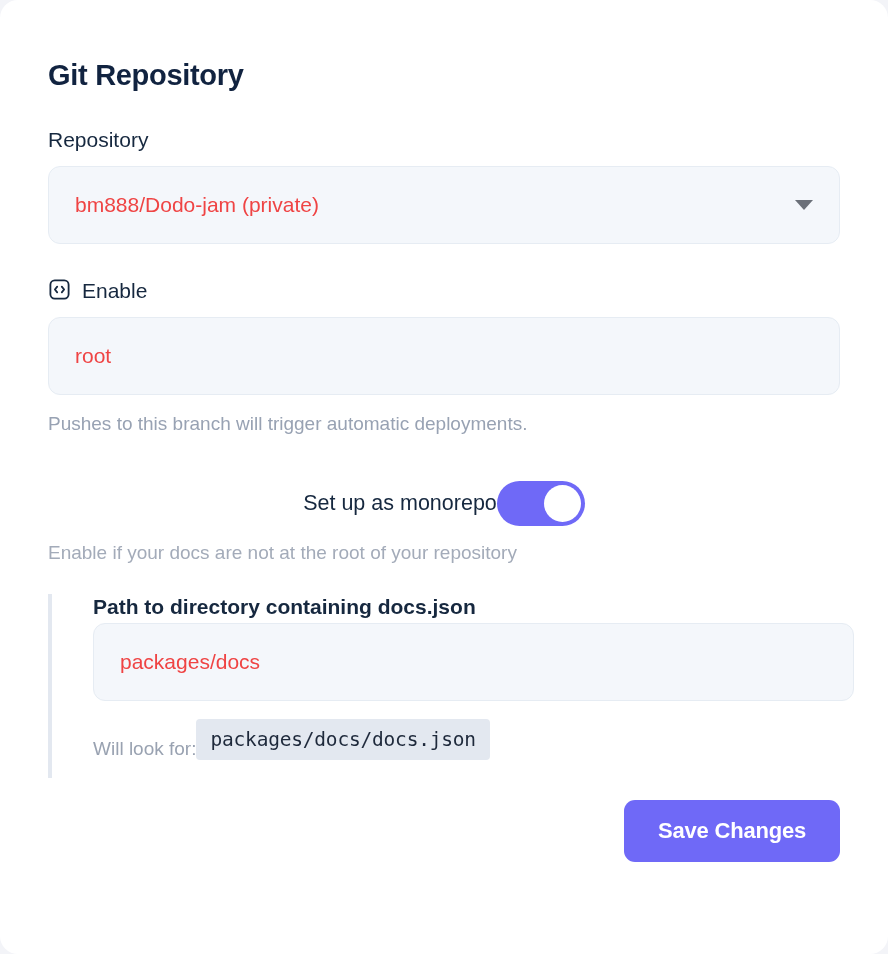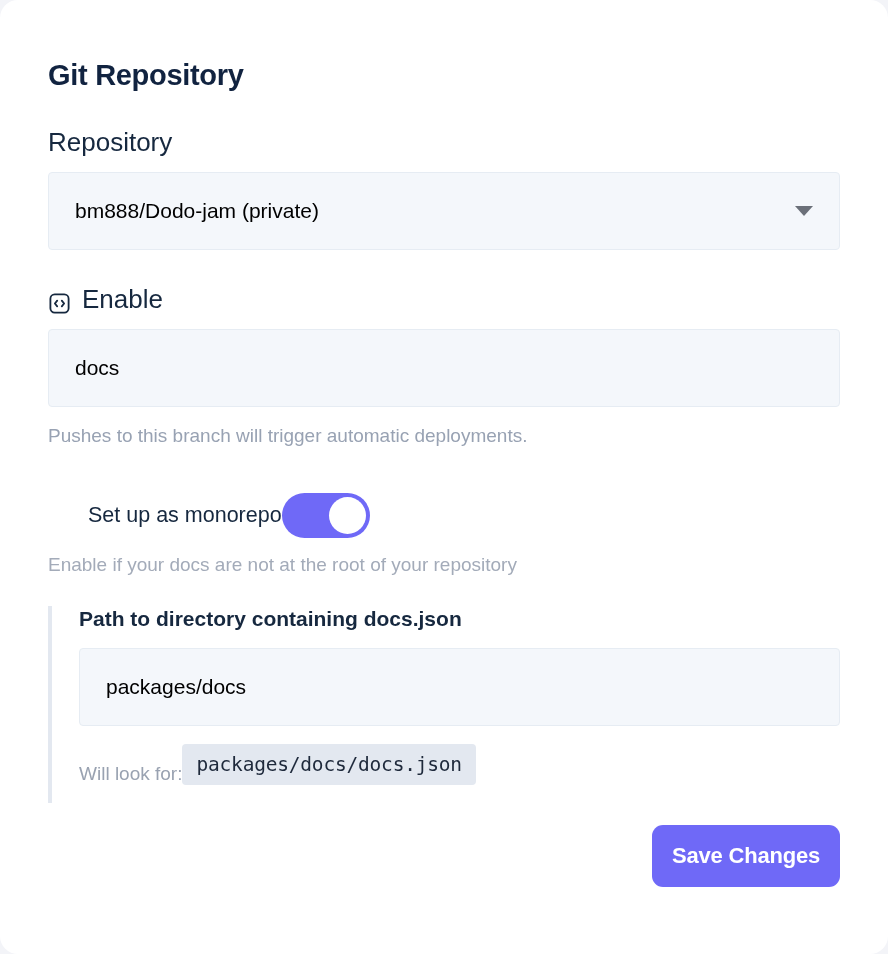--- a/index.html
+++ b/index.html
@@ -39,51 +39,51 @@
     line-height: 1.2;
     margin-top: 10px;
   }
 
   
   .field {
     margin-top: 34px;
   }
 
   .field-label {
-    font-size: 26px;
+    font-size: 21px;
     font-weight: 500;
     color: #16283f;
     display: flex;
-    align-items: flex-end;
+    align-items: flex-start;
     gap: 11px;
     line-height: 1.2;
   }
 
   .code-icon {
     display: inline-flex;
     width: 23px;
     height: 23px;
     flex: 0 0 auto;
     align-items: center;
     justify-content: center;
   }
   .code-icon svg { display: block; }
 
   .control {
     margin-top: 14px;
     width: 792px;
     height: 78px;
     background: #f4f7fb;
     border: 1px solid #e6ecf3;
-    border-radius: 4px;
+    border-radius: 12px;
     display: flex;
     align-items: center;
     padding: 0 26px;
     font-size: 21px;
-    color: #000000;
+    color: #ef4444;
     position: relative;
   }
 
   .control.select { cursor: pointer; }
 
   .select-arrow {
     position: absolute;
     right: 26px;
     top: 50%;
     transform: translateY(-50%);
@@ -99,23 +99,22 @@
     font-size: 19px;
     color: #98a2b3;
     line-height: 1.3;
   }
 
   
   .toggle-row {
     margin-top: 44px;
     display: flex;
     align-items: center;
-    justify-content: flex-start;
+    justify-content: center;
     width: 792px;
-    margin-left: 40px;
   }
 
   .toggle-title {
     font-size: 21.5px;
     font-weight: 500;
     color: #16283f;
   }
 
   .toggle {
     width: 88px;
@@ -139,34 +138,34 @@
   .toggle-helper {
     margin-top: 16px;
     font-size: 19px;
     color: #a3abb9;
   }
 
   
   .nested {
     margin-top: 30px;
     border-left: 4px solid #e3e8f0;
-    padding-left: 27px;
+    padding-left: 41px;
     padding-bottom: 18px;
   }
 
   .nested-label {
     font-size: 21px;
     font-weight: bold;
     color: #16283f;
     line-height: 1.2;
   }
 
   .nested .control {
     width: 761px;
-    margin-top: 17px;
+    margin-top: 4px;
   }
 
   .willlook {
     margin-top: 18px;
     display: flex;
     align-items: flex-end;
   }
 
   .willlook-label {
     font-size: 19px;
@@ -191,21 +190,21 @@
     justify-content: flex-end;
   }
 
   .save-button {
     background: #6f69f7;
     color: #ffffff;
     font-size: 22px;
     font-weight: bold;
     border: none;
     border-radius: 11px;
-    padding: 0 20px;
+    padding: 0 34px;
     height: 62px;
     cursor: pointer;
     font-family: "Liberation Sans", sans-serif;
     letter-spacing: -0.2px;
   }
 </style>
 </head>
 <body>
 
 <div class="card">
@@ -228,21 +227,21 @@
         <span class="code-icon">
           <svg width="23" height="23" viewBox="0 0 24 24" fill="none" stroke="#16283f" stroke-width="1.9" stroke-linecap="round" stroke-linejoin="round">
             <rect x="2.5" y="2.5" width="19" height="19" rx="4.5"></rect>
             <polyline points="9.6,9 7.2,12 9.6,15"></polyline>
             <polyline points="14.4,9 16.8,12 14.4,15"></polyline>
           </svg>
         </span>
         <span>Enable</span>
       </div>
       <div class="control">
-        <span>docs</span>
+        <span>root</span>
       </div>
       <div class="helper">Pushes to this branch will trigger automatic deployments.</div>
     </div>
 
     <div class="toggle-row">
       <span class="toggle-title">Set up as monorepo</span>
       <span class="toggle">
         <span class="knob"></span>
       </span>
     </div>

